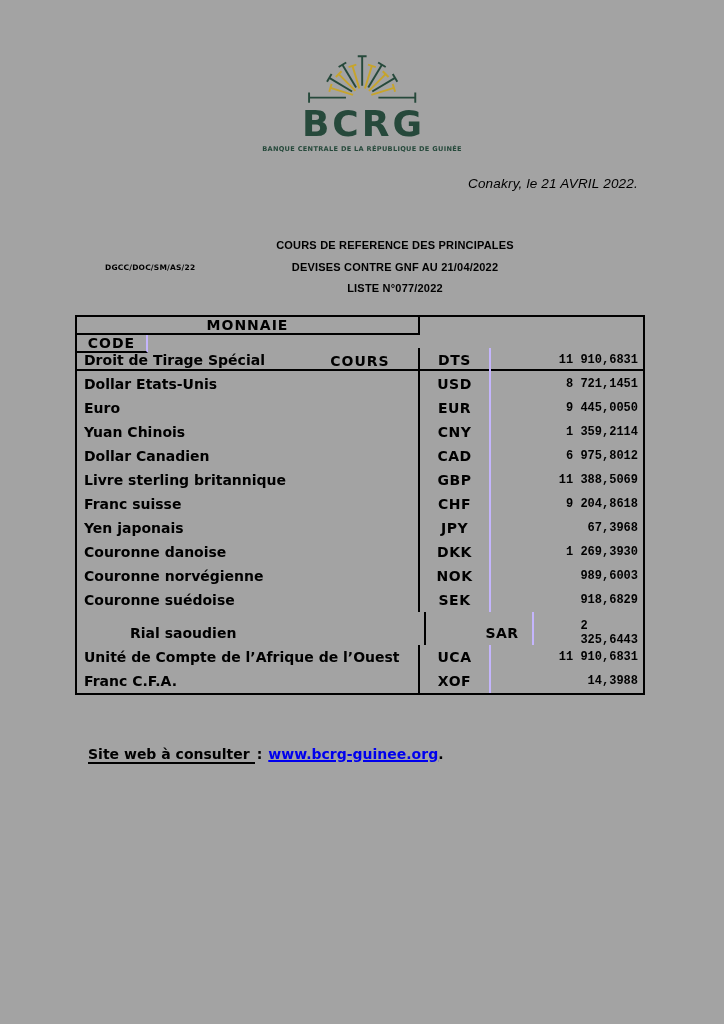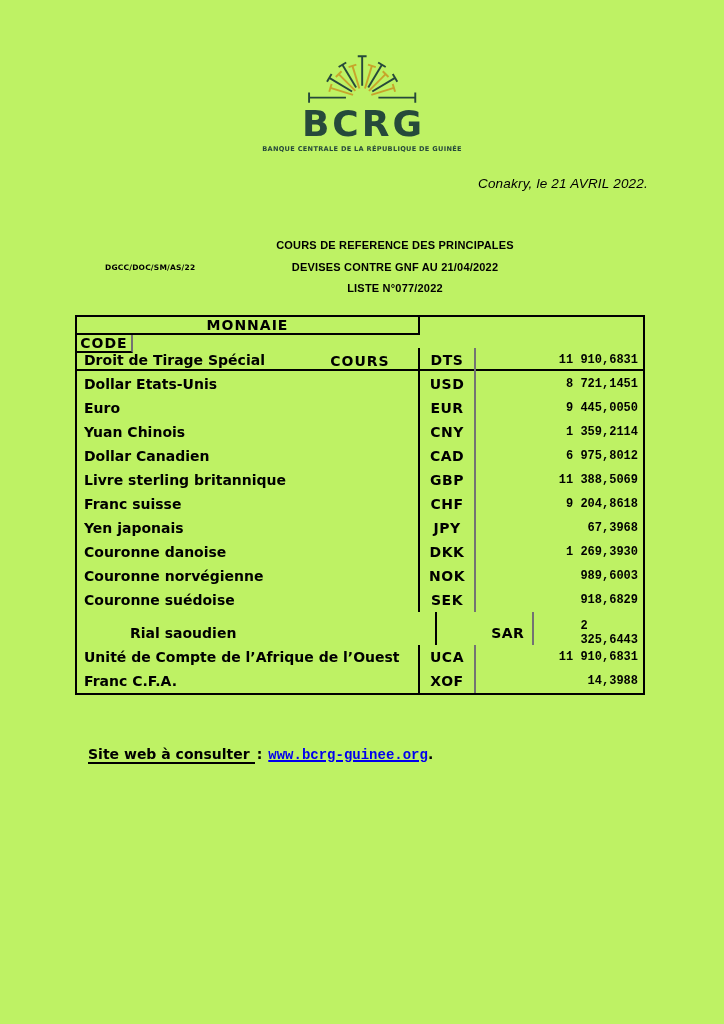--- a/index.html
+++ b/index.html
@@ -1,20 +1,20 @@
 <!DOCTYPE html>
 <html><head>
 <meta charset="utf-8">
 <style>
   html,body{margin:0;padding:0;background:#e8e8e8;}
   .page{
     position:relative;
     width:724px;height:1024px;
     margin:0 auto;
-    background:#bef264;
+    background:#a3a3a3;
     font-family:"Liberation Sans",sans-serif;
     color:#000;
     overflow:hidden;
   }
 
   
   .logo{
     position:absolute;top:46px;left:50%;transform:translateX(-50%);
     display:flex;flex-direction:column;align-items:center;
   }
@@ -25,21 +25,21 @@
     letter-spacing:3px;margin-left:3px;
   }
   .logo-tagline{
     font-family:"DejaVu Sans",sans-serif;
     font-weight:bold;font-size:6.6px;letter-spacing:0.3px;
     margin-top:2px;white-space:nowrap;
   }
 
   
   .date-line{
-    position:absolute;top:176px;right:76px;
+    position:absolute;top:176px;right:86px;
     font-style:italic;font-size:13.5px;letter-spacing:0.2px;
   }
 
   
   .ref{
     position:absolute;top:263px;left:105px;
     font-family:"DejaVu Sans",sans-serif;
     font-weight:bold;font-size:7.5px;letter-spacing:0.2px;
   }
   .title{
@@ -53,21 +53,21 @@
     position:absolute;top:315px;left:75px;width:570px;
     border:2px solid #000;box-sizing:border-box;
     font-family:"DejaVu Sans",sans-serif;font-weight:bold;
   }
   .trow{display:flex;height:24px;}
   .trow.header{height:31px;flex-direction:column;}
   .trow.row-gap{height:33px;}
   .trow.row-gap .tcell{padding-top:9px;margin-left:46px;}
   .tcell{display:flex;align-items:center;box-sizing:border-box;}
   .tcell.c-name{width:343px;border-right:2px solid #000;padding-left:7px;font-size:14px;}
-  .tcell.c-code{width:56px;border-right:2px solid #737373;justify-content:center;font-size:14px;letter-spacing:0.5px;}
+  .tcell.c-code{width:71px;border-right:2px solid #c4b5fd;justify-content:center;font-size:14px;letter-spacing:0.5px;}
   .tcell.c-rate{
     flex:1;justify-content:flex-end;padding-right:5px;
     font-family:Liberation Mono, monospace;font-size:12px;
   }
   .trow.header .tcell{border-bottom:2px solid #000;justify-content:center;padding:0;font-size:14px;letter-spacing:1px;}
   .trow.header .tcell.c-rate{font-family:"DejaVu Sans",sans-serif;font-size:14px;}
 
   
   .footer{
     position:absolute;top:746px;left:88px;
@@ -201,17 +201,17 @@
     <div class="trow">
       <div class="tcell c-name">Franc C.F.A.</div>
       <div class="tcell c-code">XOF</div>
       <div class="tcell c-rate">14,3988</div>
     </div>
   </div>
 
   <div class="footer">
     <span class="site-label">Site web à consulter</span>
     <span class="sep">:</span>
-    <a class="site-link" style="color: rgb(0, 0, 238); font-family: Liberation Mono, monospace;">www.bcrg-guinee.org</a>
+    <a class="site-link" style="color: rgb(0, 0, 238);">www.bcrg-guinee.org</a>
     <span>.</span>
   </div>
 
 </div>
 
 </body></html>

